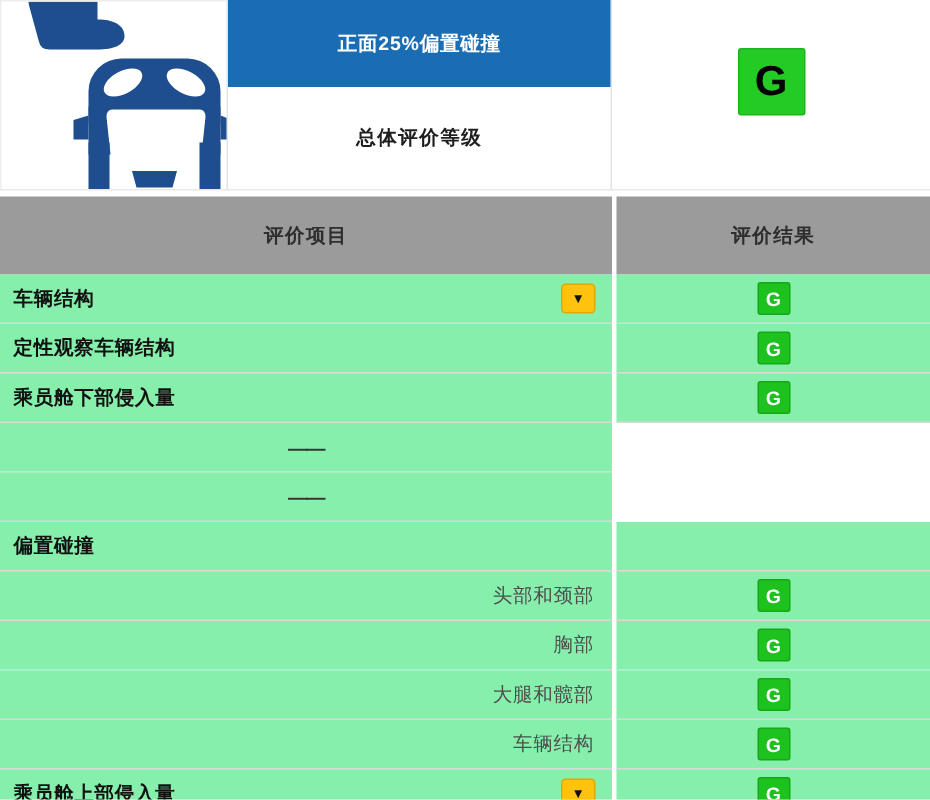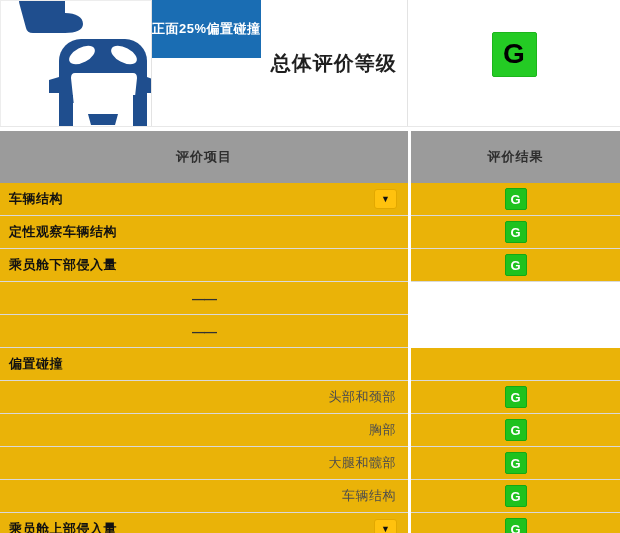--- a/index.html
+++ b/index.html
@@ -27,29 +27,29 @@
     height:127px;
     border-bottom:1px solid #E8E8E8;
   }
   .cell-icon{
     position:relative;
     border-left:1px solid #EDEDED;
     border-top:1px solid #EDEDED;
     border-right:1px solid #E3E3E3;
     overflow:hidden;
   }
-  .cell-title{display:flex;flex-direction:row;border-right:1px solid #E3E3E3;}
+  .cell-title{display:flex;flex-direction:column;border-right:1px solid #E3E3E3;}
   .blue-banner{
     height:58px;background:var(--banner-blue);
     display:flex;align-items:center;justify-content:center;
     color:#fff;font-weight:bold;font-size:13px;letter-spacing:.5px;
   }
   .overall-label{
     flex:1;display:flex;align-items:center;justify-content:center;
-    color:#1f1f1f;font-weight:bold;font-size:20px;letter-spacing:1px;
+    color:#1f1f1f;font-weight:bold;font-size:13px;letter-spacing:1px;
   }
   .cell-grade{display:flex;align-items:center;justify-content:center;}
   .g-badge-big{
     width:45px;height:45px;margin-top:-18px;
     background:var(--green-big);border:1px solid #1CB51C;border-radius:2px;
     display:flex;align-items:center;justify-content:center;
     font-size:28px;font-weight:bold;color:#000;
   }
   
   .results-table{margin-top:4px;}
@@ -57,21 +57,21 @@
     display:grid;
     grid-template-columns:408px 1fr;
     column-gap:3px;
   }
   .thead-row .cell{
     height:52px;background:var(--header-gray);
     display:flex;align-items:center;justify-content:center;
     font-size:13px;font-weight:bold;color:#2E2E2E;letter-spacing:1px;
   }
   .trow .cell{
-    height:33px;background:#eab308;
+    height:33px;background:#86efac;
     border-bottom:1px solid var(--row-border);
     display:flex;align-items:center;
     font-size:13px;
   }
   .cell-item{position:relative;}
   .cell-item.cat{justify-content:flex-start;padding-left:9px;}
   .cell-item.cat .item-label{font-weight:bold;color:#111;letter-spacing:.5px;}
   .cell-item.sub{justify-content:flex-end;padding-right:12px;}
   .cell-item.sub .item-label{color:#4D4D4D;letter-spacing:.5px;}
   .cell-result{justify-content:center;}

